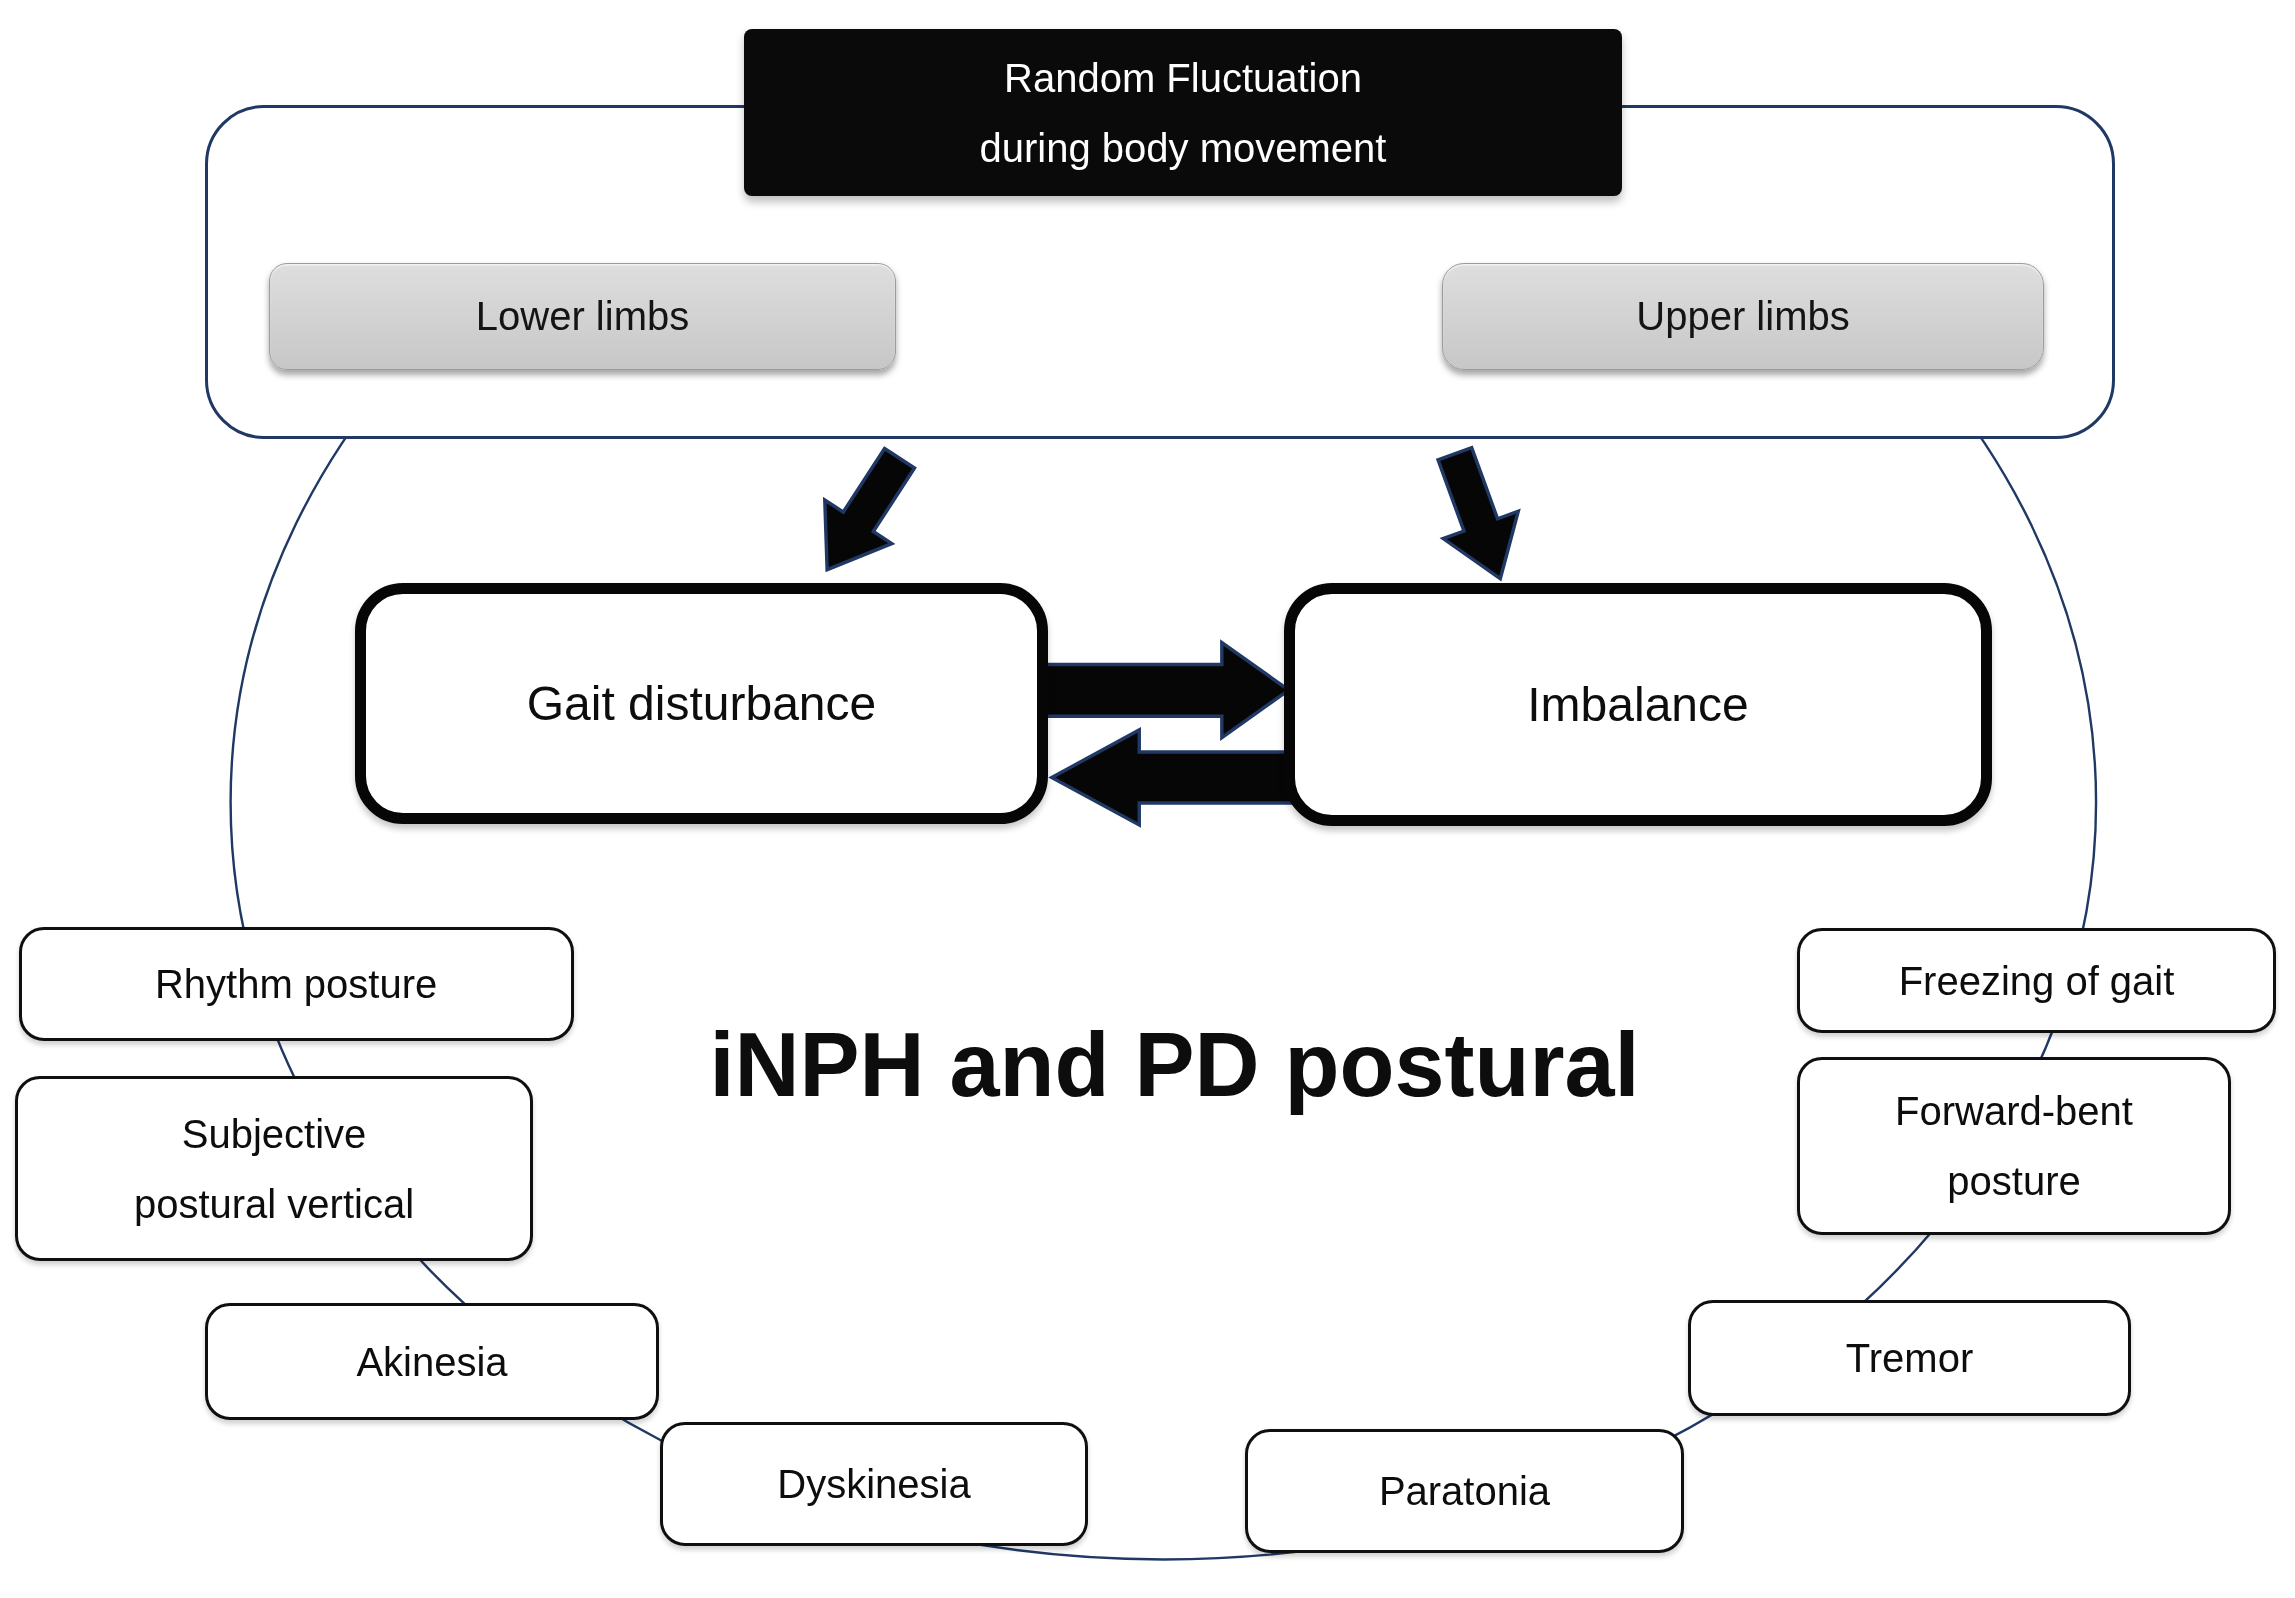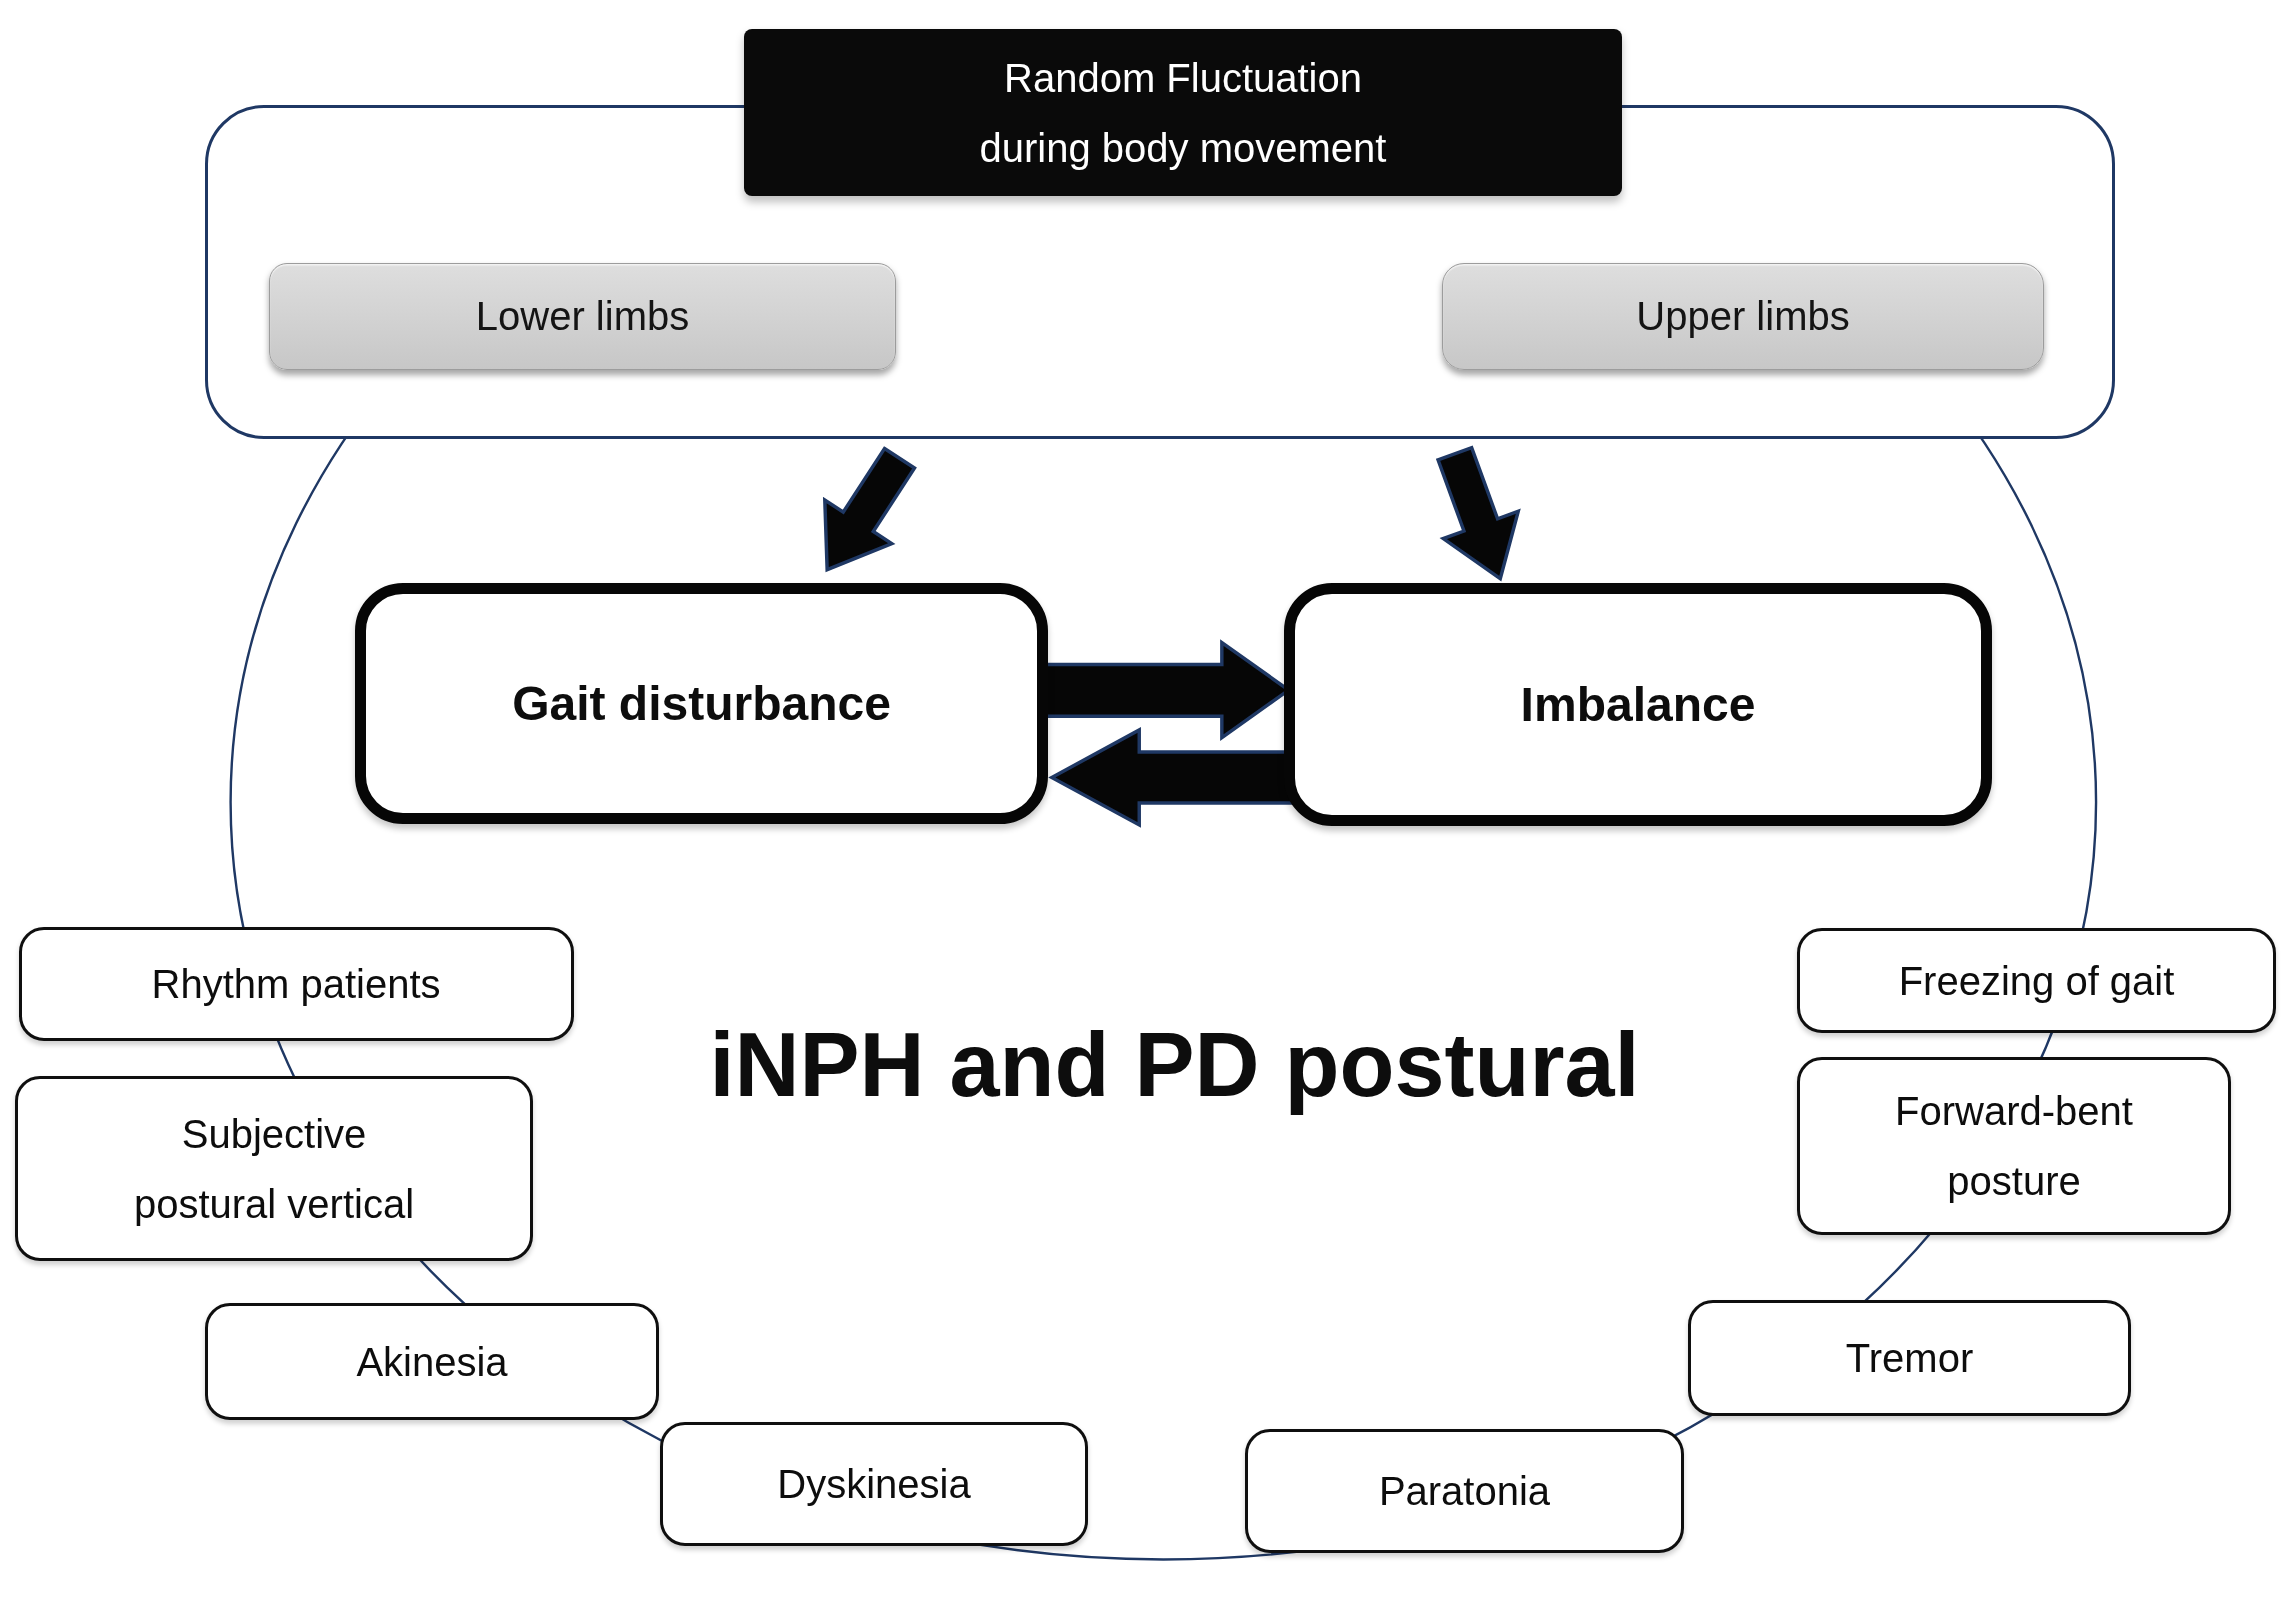--- a/index.html
+++ b/index.html
@@ -55,21 +55,20 @@
   .core-box{
     top:583px;height:241px;
     background:#ffffff;
     border:11px solid #060606;
     border-radius:48px;
     display:flex;align-items:center;justify-content:center;
     font-size:48px;color:#0d0d0d;
     z-index:4;
     box-shadow:0 4.1px 6.2px rgba(0,0,0,0.22);
     text-align:center;
-    font-weight:bold;
   }
   .core-left{left:355px;width:693px;}
   .core-right{left:1284px;width:708px;height:243px;}
 
   
   .center-title{
     left:658px;top:1007px;width:1033px;height:117px;
     display:flex;align-items:center;justify-content:center;
     font-size:90px;font-weight:bold;color:#0d0d0d;
     z-index:4;white-space:nowrap;
@@ -137,21 +136,21 @@
   <div class="abs core-box core-left">
     <span>Gait disturbance</span>
   </div>
   <div class="abs core-box core-right">
     <span>Imbalance</span>
   </div>
 
   <div class="abs center-title">iNPH and PD postural</div>
 
   <div class="abs sym-box sym-0">
-    <span>Rhythm patients</span>
+    <span>Rhythm posture</span>
   </div>
   <div class="abs sym-box sym-1">
     <span>Subjective</span>
     <span>postural vertical</span>
   </div>
   <div class="abs sym-box sym-2">
     <span>Akinesia</span>
   </div>
   <div class="abs sym-box sym-3">
     <span>Dyskinesia</span>

